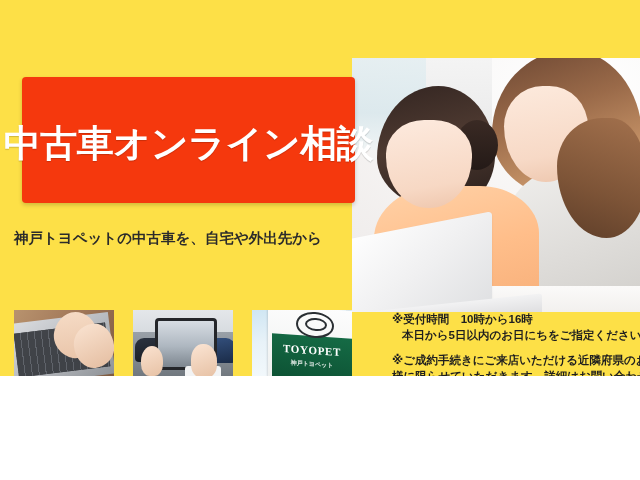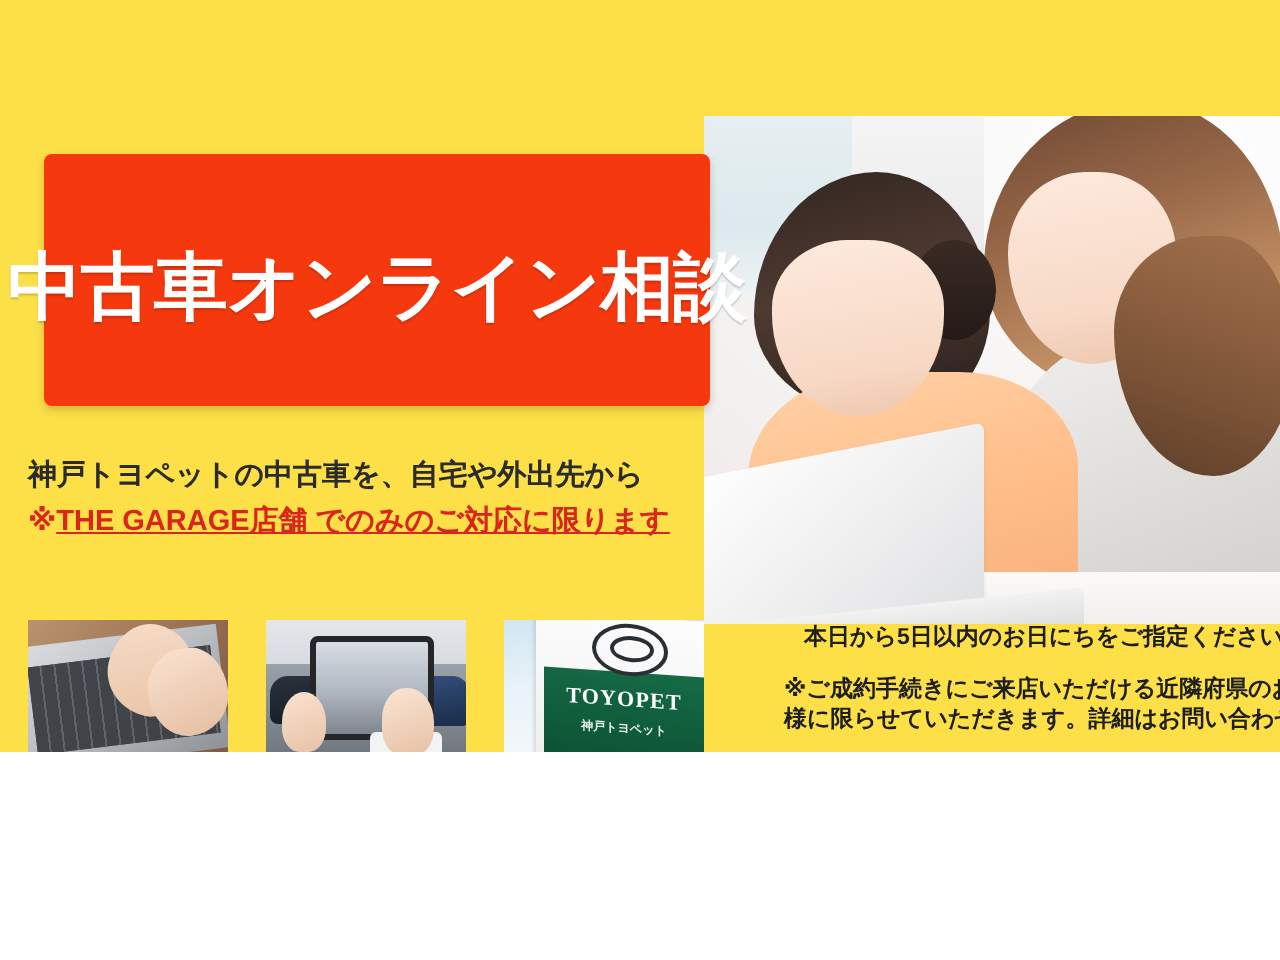--- a/index.html
+++ b/index.html
@@ -336,21 +336,20 @@
     <div class="hp-lap-screen"></div>
     <div class="hp-lap-base"></div>
   </div>
 
   <div id="red-banner">
     <div id="banner-title">中古車オンライン相談</div>
   </div>
 
   <div id="lead-block">
     <div class="lead-line">神戸トヨペットの中古車を、自宅や外出先から</div>
-    <div id="lead-note"><span>※</span><span class="u">THE GARAGE店舗 でのみのご対応に限ります</span></div>
   </div>
 
   <div class="thumb-col" id="thumb-col-1">
     <div class="thumb-img">
       <div class="t1-wood"></div>
       <div class="t1-laptop"></div>
       <div class="t1-keys"></div>
       <div class="t1-hand-a"></div>
       <div class="t1-hand-b"></div>
     </div>
@@ -381,19 +380,20 @@
       <div class="t3-green"></div>
       <div class="t3-toyota"></div>
       <div class="t3-word">TOYOPET</div>
       <div class="t3-word2">神戸トヨペット</div>
     </div>
     <div class="thumb-cap">当社の車両なら相談店舗以外の</div>
     <div class="thumb-cap" style="margin-top:1px">店舗の車両も確認できる！</div>
   </div>
 
   <div id="notes-block">
+    <div class="note-line">※受付時間　10時から16時</div>
     <div class="note-line note-indent">本日から5日以内のお日にちをご指定ください。</div>
     <div class="note-gap"></div>
     <div class="note-wrap">※ご成約手続きにご来店いただける近隣府県のお客</div>
     <div class="note-wrap">様に限らせていただきます。詳細はお問い合わせ時</div>
   </div>
 
 </div>
 
 </body></html>

